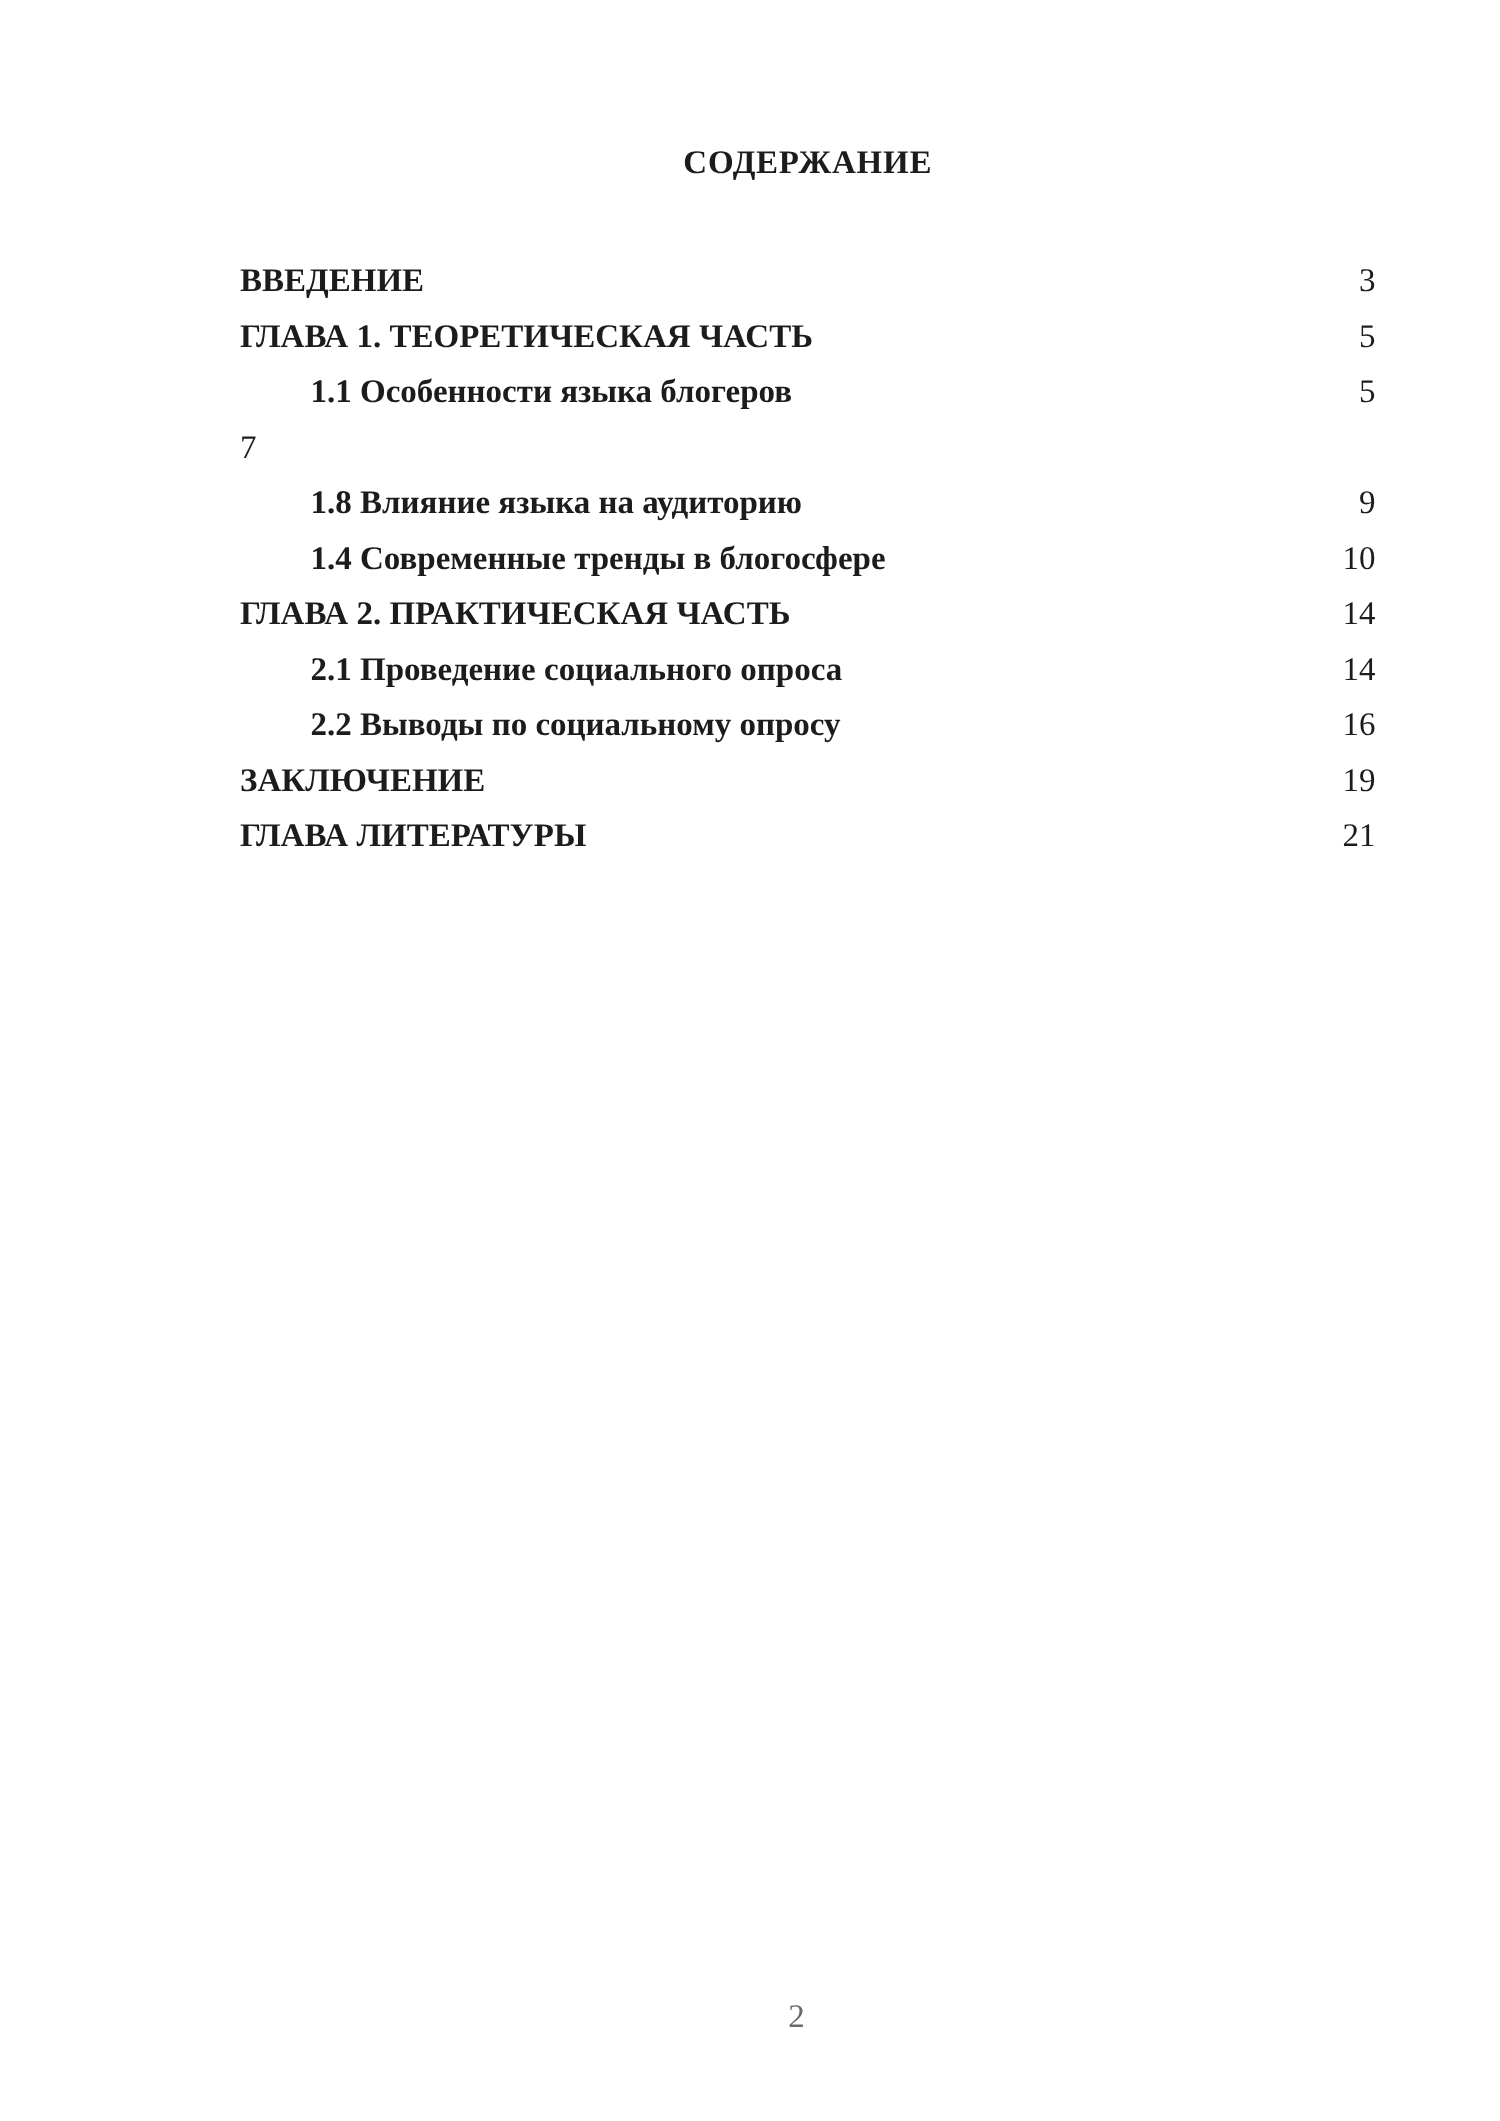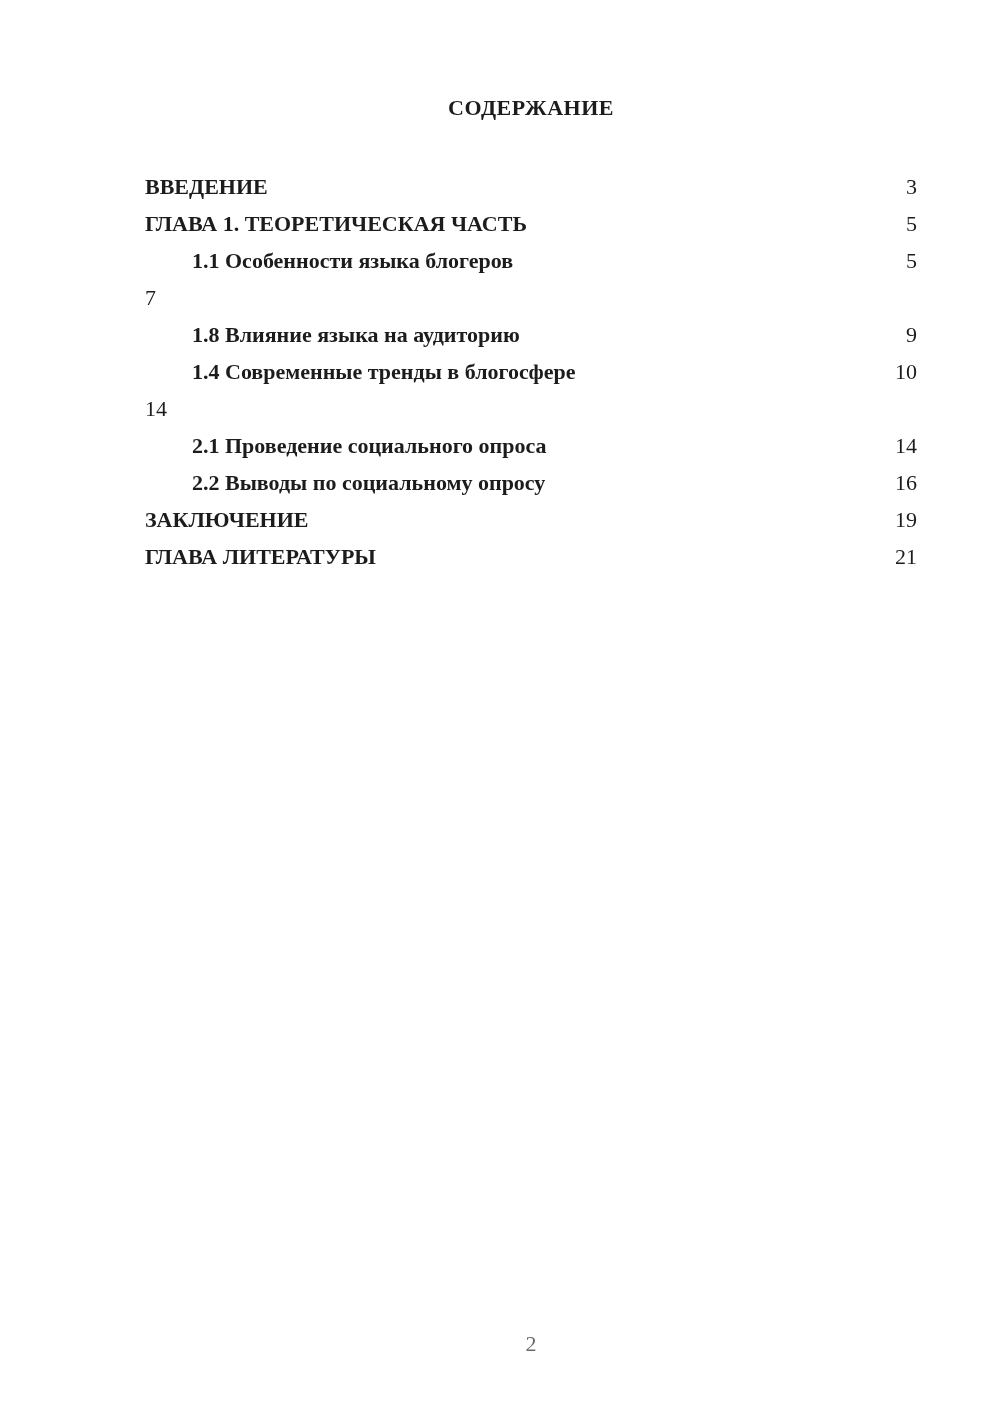--- a/index.html
+++ b/index.html
@@ -9,20 +9,21 @@
     width: 1000px;
     height: 1414px;
     background: #ffffff;
     font-family: "Liberation Serif", "DejaVu Serif", serif;
     color: #1c1c1c;
     margin: 0 auto;
     overflow: hidden;
   }
   .content {
     padding: 94px 83px 0 145px;
+    margin-left: 15px;
   }
   .doc-title {
     font-size: 22px;
     line-height: 28px;
     font-weight: 700;
     text-align: center;
     letter-spacing: 0.5px;
     color: #1c1c1c;
   }
   .toc {
@@ -89,20 +90,21 @@
         <span class="toc-label">1.8 Влияние языка на аудиторию</span>
         <span class="toc-page">9</span>
       </div>
 
       <div class="toc-row indent">
         <span class="toc-label">1.4 Современные тренды в блогосфере</span>
         <span class="toc-page">10</span>
       </div>
 
       <div class="toc-row">
+        <span class="toc-label">ГЛАВА 2. ПРАКТИЧЕСКАЯ ЧАСТЬ</span>
         <span class="toc-page">14</span>
       </div>
 
       <div class="toc-row indent">
         <span class="toc-label">2.1 Проведение социального опроса</span>
         <span class="toc-page">14</span>
       </div>
 
       <div class="toc-row indent">
         <span class="toc-label">2.2 Выводы по социальному опросу</span>

